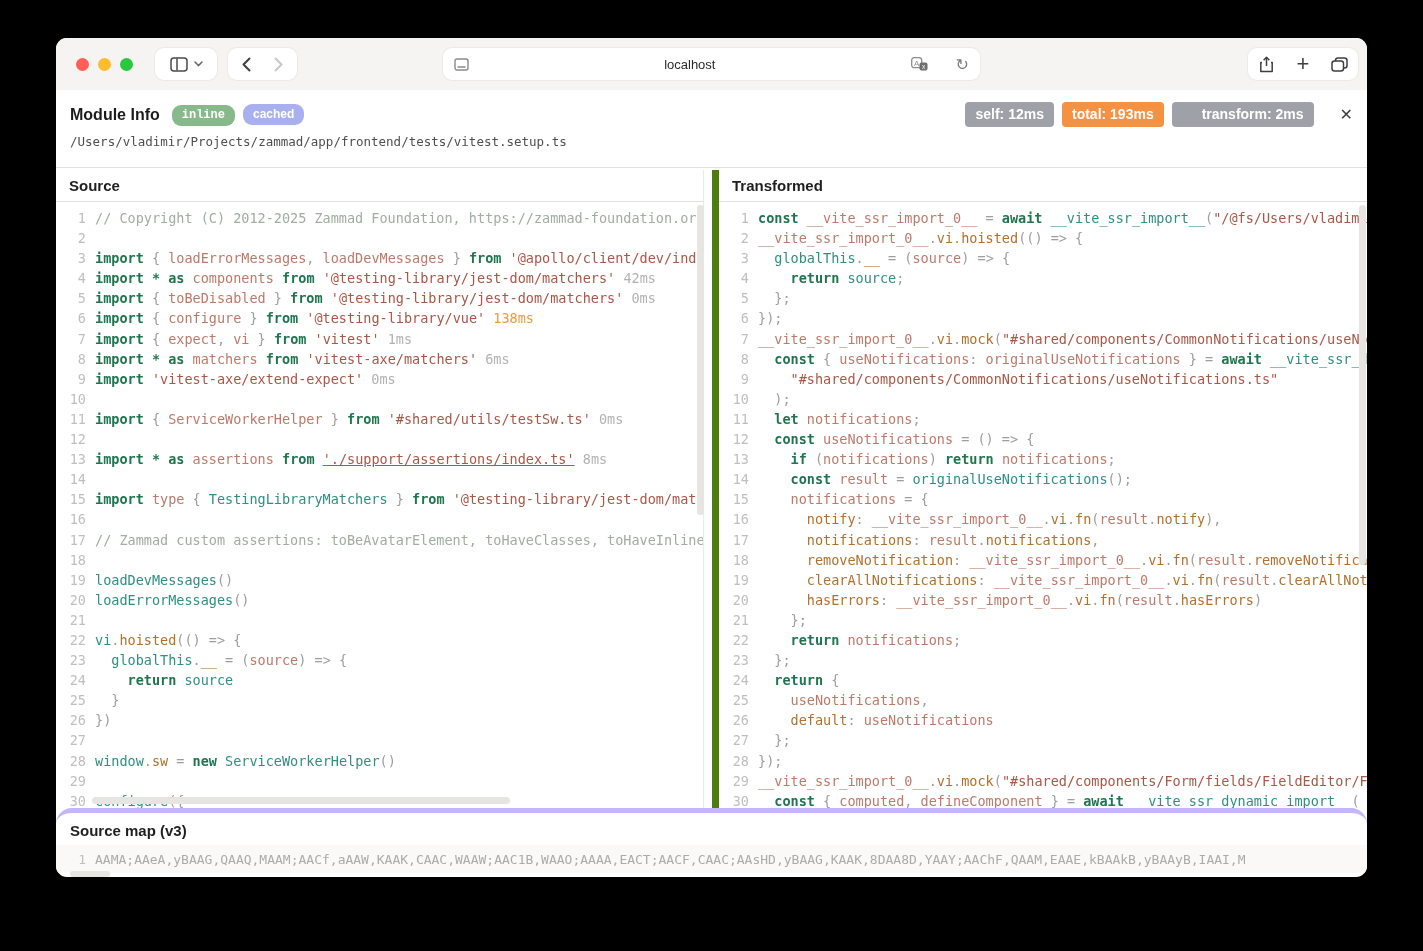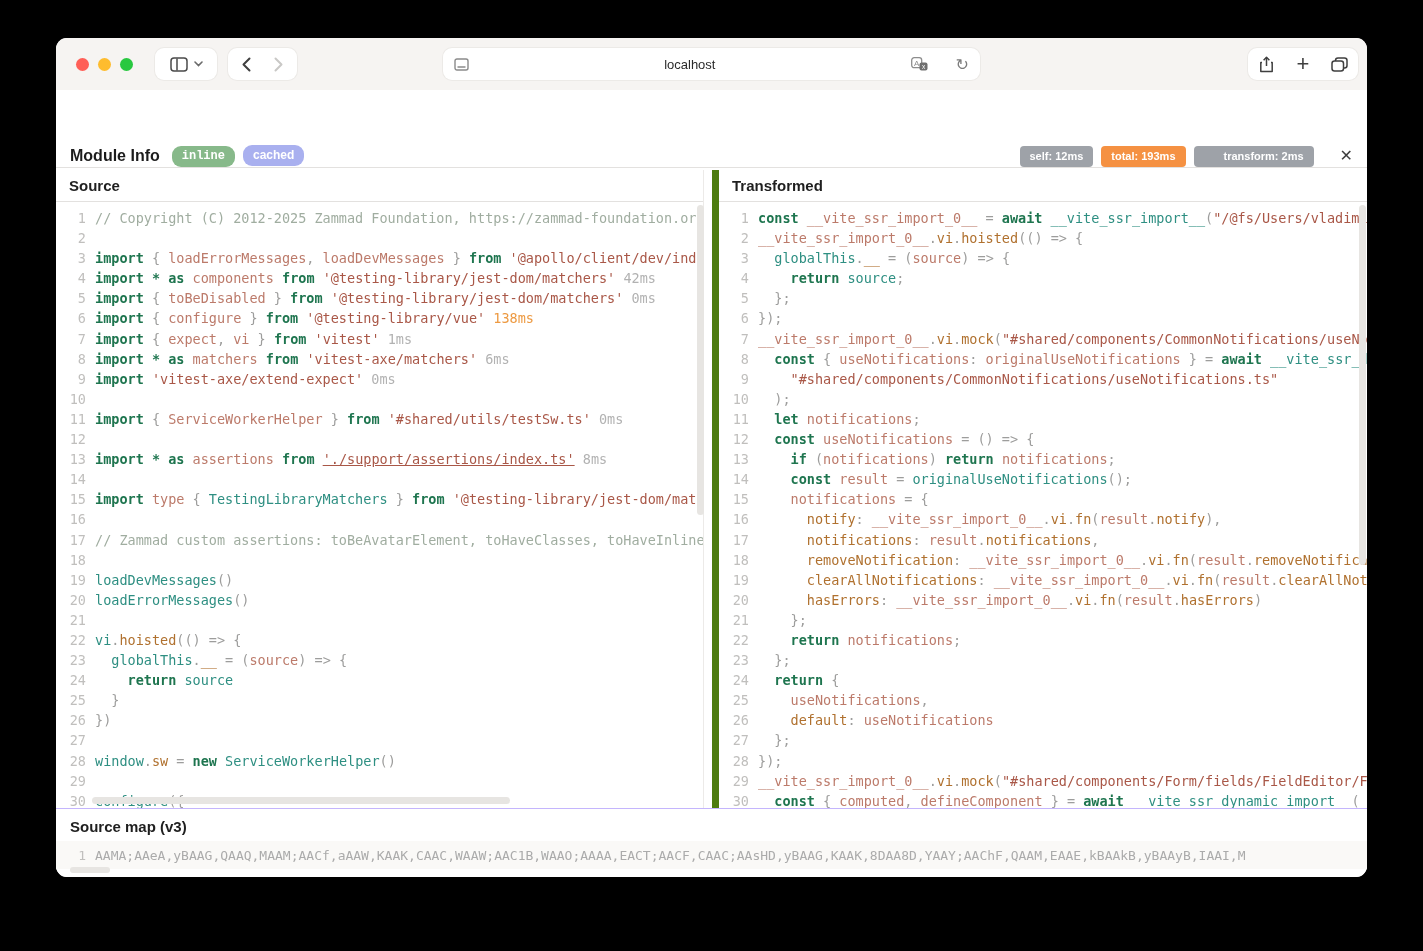--- a/index.html
+++ b/index.html
@@ -7,24 +7,24 @@
   
   .toolbar{position:absolute;left:0;top:0;width:100%;height:52px;background:#f6f4f2;border-bottom:1px solid #eae8e6;}
   .tl{position:absolute;top:19.5px;width:13px;height:13px;border-radius:50%;}
   .pill{position:absolute;top:10px;height:32px;background:#fff;border-radius:9px;box-shadow:0 0 0 1px #eceae7;display:flex;align-items:center;justify-content:center;}
   .icon-btn{display:flex;align-items:center;justify-content:center;width:32px;height:32px;color:#4a4a4a;}
   .addr{position:absolute;left:387px;top:10px;width:537px;height:32px;background:#fff;border-radius:9px;box-shadow:0 0 0 1px #eceae7;display:flex;align-items:center;gap:20px;}
   .addr-text{flex:1;text-align:center;font-size:13px;color:#2b2b2b;}
   .glyph{font-size:15px;color:#7c7c7c;}
   
   .mod-head{position:absolute;left:0;top:52px;width:100%;height:78px;background:#fff;border-bottom:1px solid #e3e1df;box-sizing:border-box;padding:12px 14px 0 14px;}
-  .mod-row{display:flex;align-items:center;margin-top:43px;}
+  .mod-row{display:flex;align-items:center;}
   .mod-title{font-size:16px;font-weight:700;color:#1c1c1c;margin-right:12px;}
   .badge{display:inline-block;color:#fff;font-size:12px;font-weight:700;padding:3px 10px 4px;border-radius:9px;margin-right:8px;}
-  .tbadge{display:inline-block;color:#fff;font-size:11px;font-weight:700;padding:4px 10px 5px;border-radius:4px;margin-left:8px;}
+  .tbadge{display:inline-block;color:#fff;font-size:14px;font-weight:700;padding:4px 10px 5px;border-radius:4px;margin-left:8px;}
   .spacer{flex:1;}
   .close-x{margin-left:26px;font-size:16px;color:#3e3e3e;line-height:1;cursor:default;}
   .mod-path{margin-top:7px;font-family:"DejaVu Sans Mono",monospace;font-size:12.5px;color:#4f4f4f;}
   
   .panel{position:absolute;top:132px;height:640px;background:#fff;box-sizing:border-box;overflow:hidden;}
   .panel-src{left:0;width:648px;border-right:1px solid #eceae8;}
   .panel-tr{left:656px;width:655px;border-left:7px solid #4d7c0f;}
   .panel-head{height:31px;border-bottom:1px solid #e3e1df;display:flex;align-items:center;padding-left:13px;font-size:15px;font-weight:700;color:#1f1f1f;}
   .code{position:absolute;left:0;top:32px;right:0;bottom:0;overflow:hidden;padding-top:6px;font-family:"DejaVu Sans Mono",monospace;font-size:13.5px;line-height:20.1px;}
   .cl{display:flex;white-space:pre;}
@@ -37,21 +37,21 @@
   .tk-com{color:#a0ada0;}
   .tk-pun{color:#9d9d9c;}
   .tk-op{color:#9d9d9c;}
   .tk-teal{color:#2e8f82;}
   .tk-prop{color:#b0712f;}
   .tk-tg{color:#b2b2b2;}
   .tk-to{color:#ed9a42;}
   
   .sb{position:absolute;background:#e7e5e2;border-radius:4px;}
   
-  .smap{position:absolute;left:0;top:770px;width:100%;height:69px;background:#fff;border-top:1px solid #c4b5fd;box-sizing:border-box;}
+  .smap{position:absolute;left:0;top:770px;width:100%;height:69px;background:#fff;border-top:5px solid #c4b5fd;box-sizing:border-box;border-radius:16px;}
   .smap-title{padding:9px 14px 6px;font-size:15px;font-weight:700;color:#1f1f1f;}
   .smap-row{height:28px;background:#faf9f7;display:flex;align-items:center;font-family:"DejaVu Sans Mono",monospace;font-size:13px;white-space:pre;overflow:hidden;}
   .smap-ln{flex:0 0 30px;text-align:right;padding-right:9px;color:#c0bfbd;}
   .smap-text{color:#ababab;}
   svg{display:block;}
 </style>
 </head>
 <body>
 
 <div class="window">

